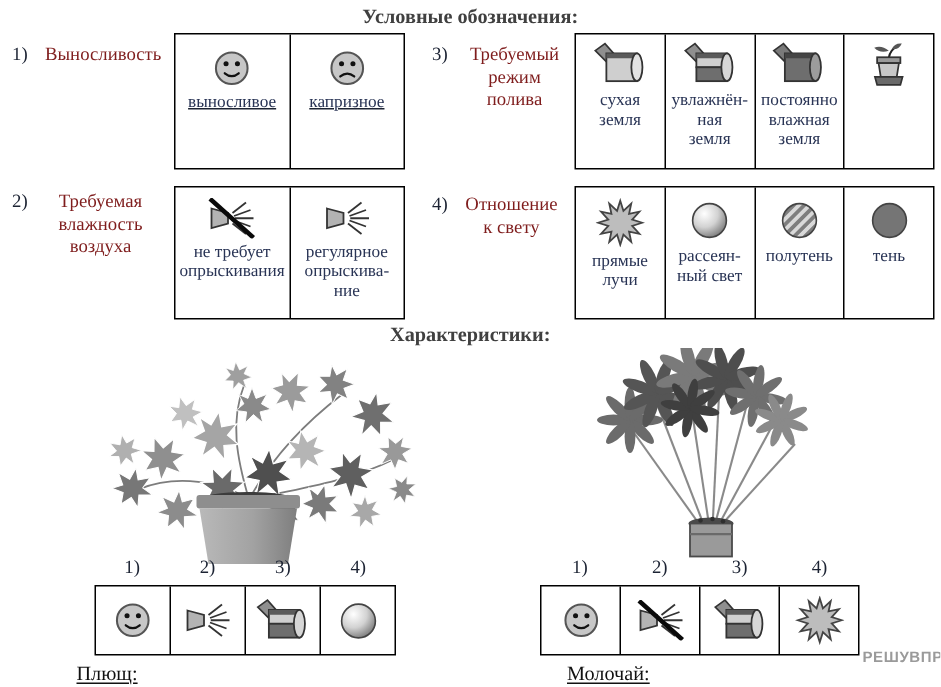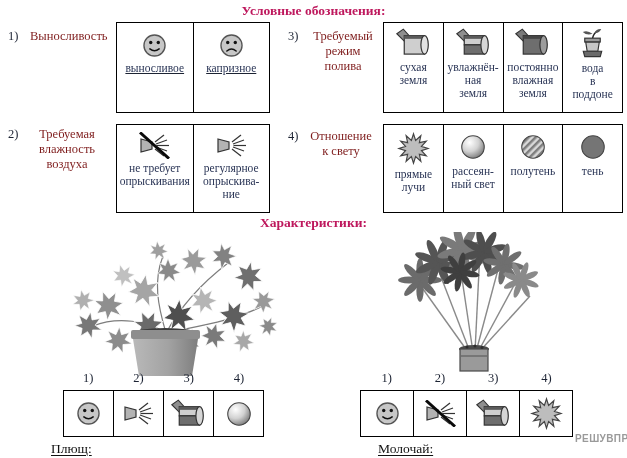--- a/index.html
+++ b/index.html
@@ -1,19 +1,19 @@
 <!DOCTYPE html>
 <html><head>
 <meta charset="utf-8">
 <style>
   html,body{margin:0;padding:0;background:#fff;}
   .page{position:relative;width:627px;height:458px;background:#fff;overflow:hidden;
         font-family:"Liberation Serif", serif;color:#1c2333;}
   .title{position:absolute;left:0;right:0;text-align:center;font-weight:bold;
-         font-size:13.5px;color:#be185d;}
+         font-size:13.5px;color:#404040;}
   .legend-title{top:3px;}
   .char-title{top:215px;}
   .num{position:absolute;font-size:12.5px;color:#1c2333;}
   .glabel{position:absolute;font-size:12.5px;color:#7f1d1d;white-space:pre-line;
           text-align:center;line-height:15px;}
   .tbl{position:absolute;display:flex;border:1.5px solid #000;background:#fff;box-sizing:border-box;}
   .cell{flex:1;border-left:1.5px solid #000;display:flex;flex-direction:column;
         align-items:center;box-sizing:border-box;}
   .cell:first-child{border-left:none;}
   .clabel{font-size:11.5px;line-height:13px;text-align:center;white-space:pre-line;
@@ -207,23 +207,20 @@
           <use href="#icon-can-dark"></use>
         </svg>
       <div class="clabel">постоянно
 влажная
 земля</div>
     </div>
     <div class="cell">
       <svg class="ic ic-pot">
           <use href="#icon-pot-tray"></use>
         </svg>
-      <div class="clabel">вода
-в
-поддоне</div>
     </div>
   </div>
 
   <div class="num n2">2)</div>
   <div class="glabel l2">Требуемая
 влажность
 воздуха</div>
   <div class="tbl t2">
     <div class="cell">
       <svg class="ic ic-spray">

